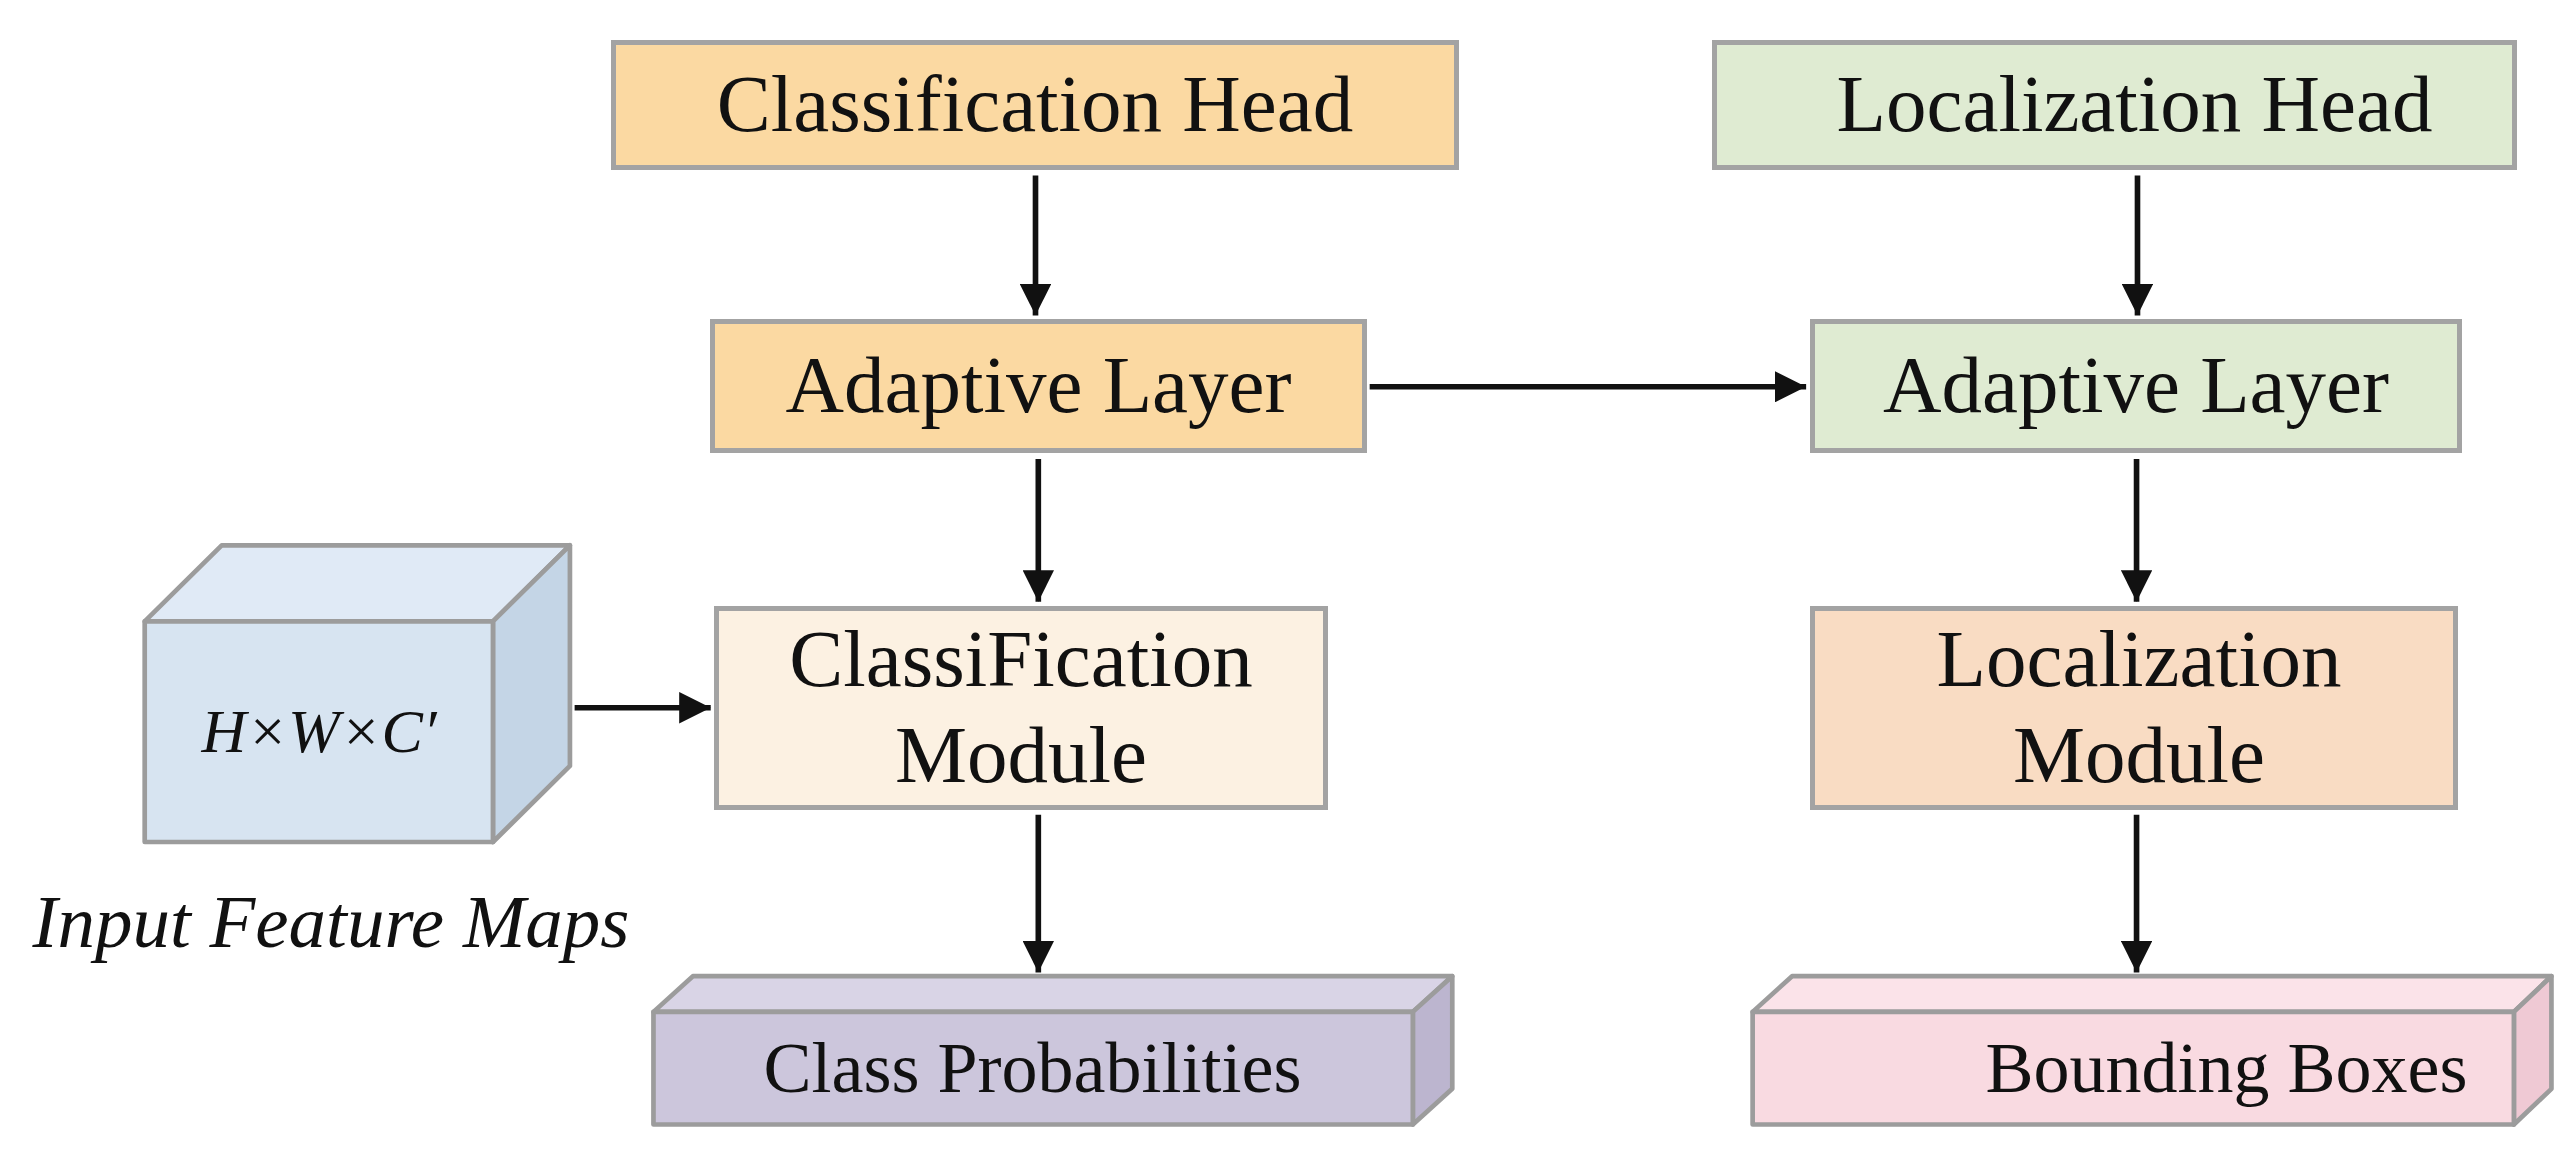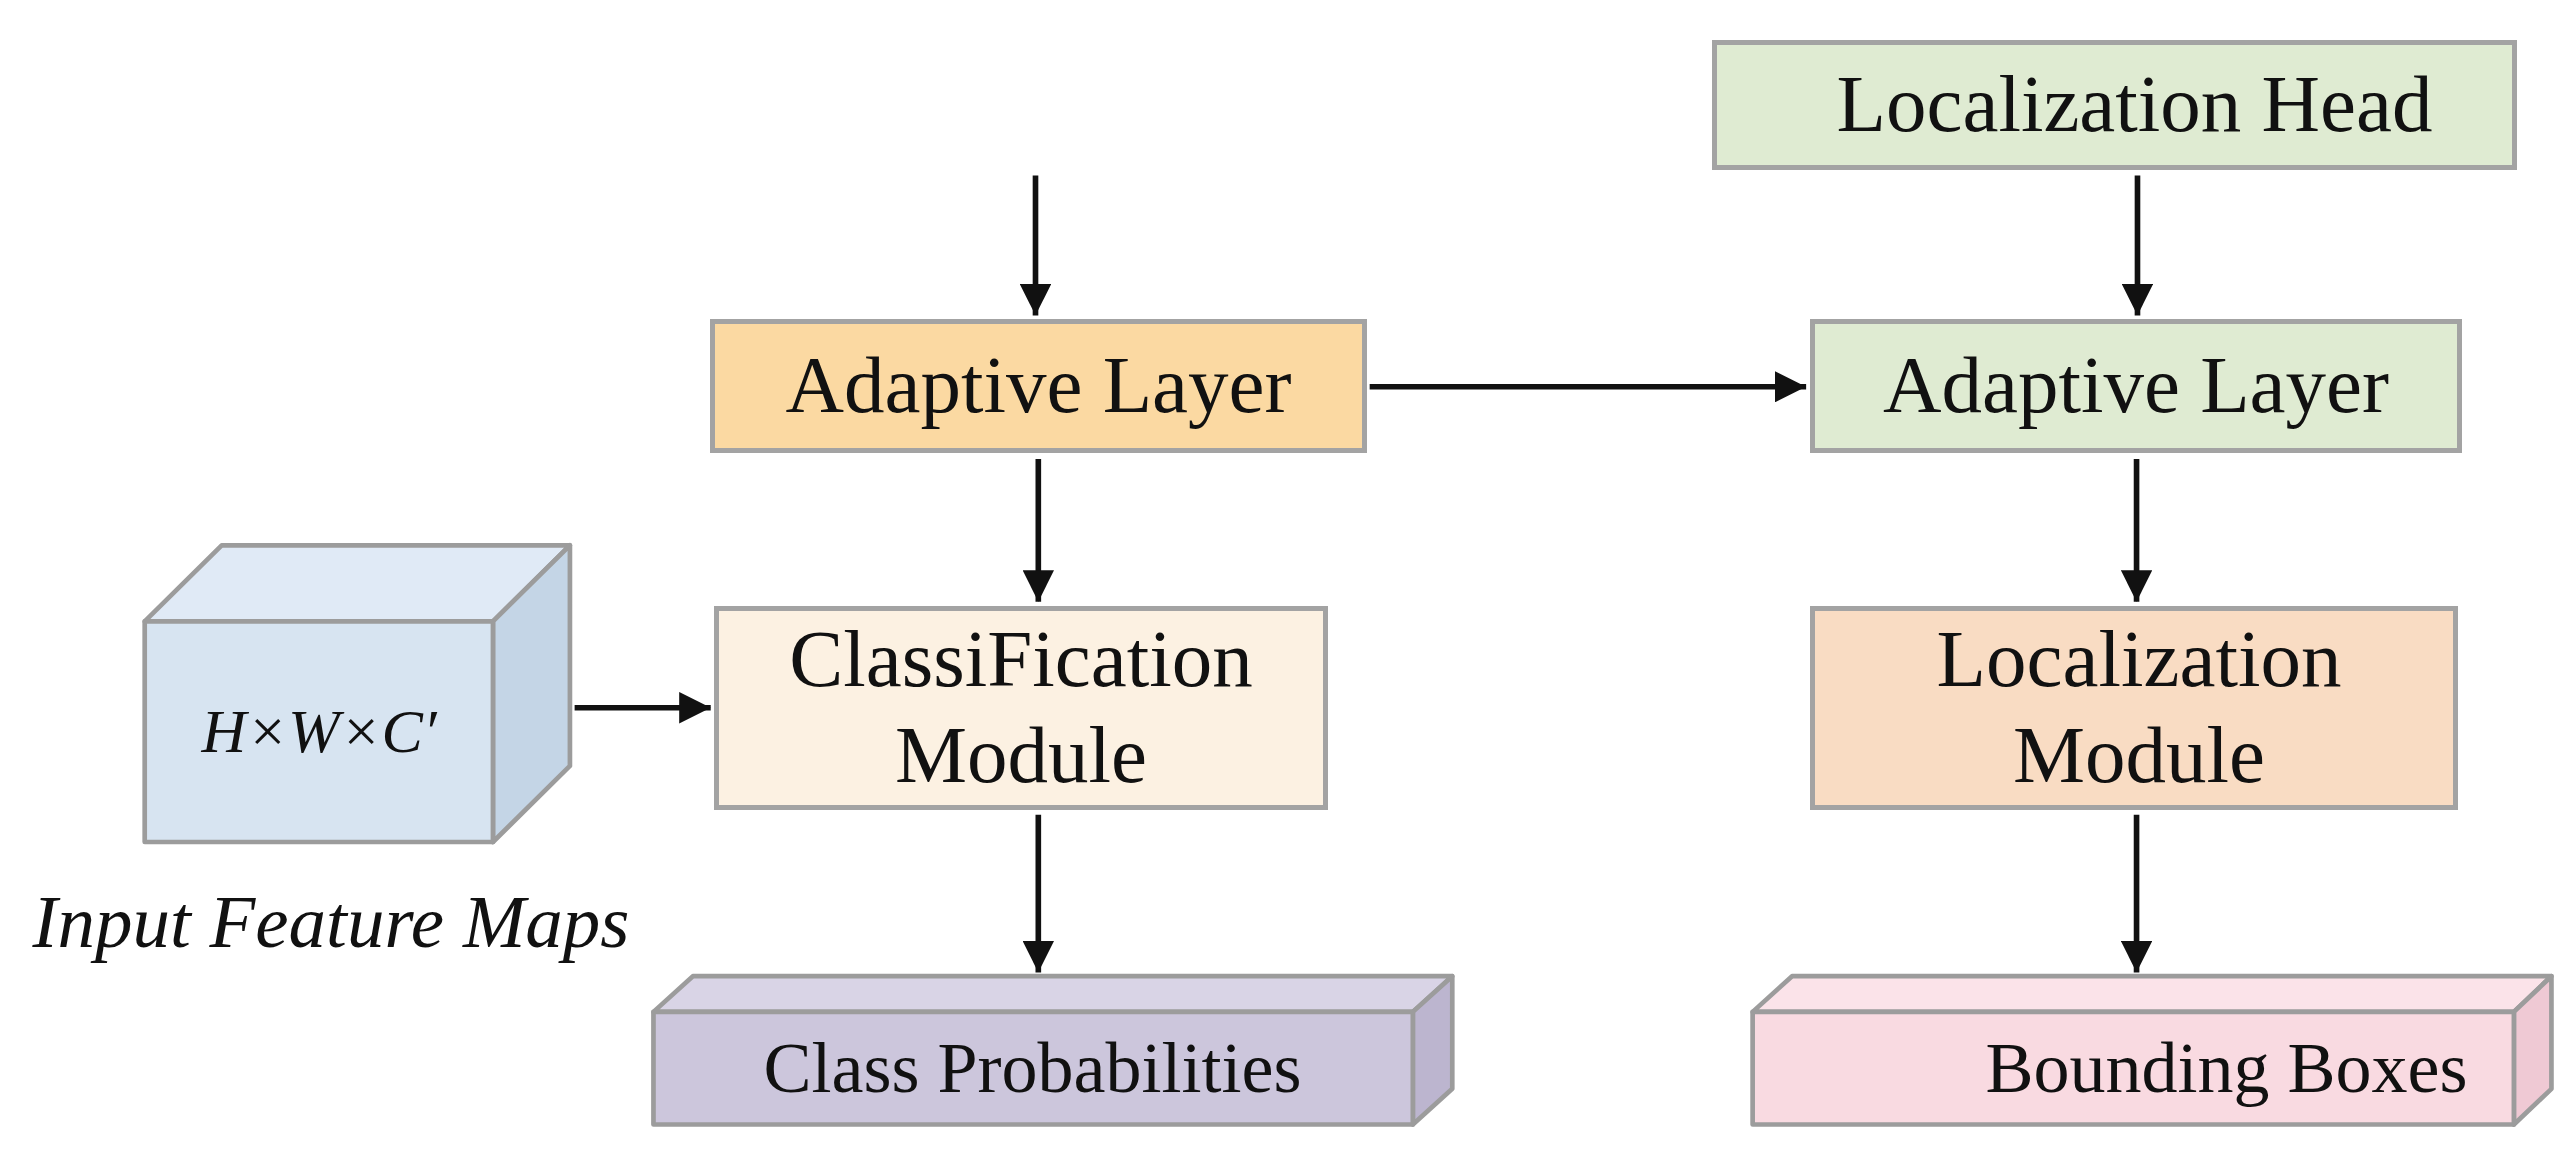--- a/index.html
+++ b/index.html
@@ -74,20 +74,23 @@
       <line x1="2277" y1="187" x2="2277" y2="336" marker-end="url(#ah)"></line>
       <line x1="1459" y1="412" x2="1924" y2="412" marker-end="url(#ah)"></line>
       <line x1="1106" y1="489" x2="1106" y2="641" marker-end="url(#ah)"></line>
       <line x1="2276" y1="489" x2="2276" y2="641" marker-end="url(#ah)"></line>
       <line x1="612" y1="754" x2="757" y2="754" marker-end="url(#ah)"></line>
       <line x1="1106" y1="868" x2="1106" y2="1036" marker-end="url(#ah)"></line>
       <line x1="2276" y1="868" x2="2276" y2="1036" marker-end="url(#ah)"></line>
     </g>
   </svg>
 
+  <div class="box" style="left: 611px; top: 40px; width: 848px; height: 130px; background: rgb(251, 217, 162);">
+    <span>Classification Head</span>
+  </div>
 
   <div class="box" style="left: 1712px; top: 40px; width: 805px; height: 130px; background: rgb(223, 235, 210); padding-left: 40px;">
     <span>Localization Head</span>
   </div>
 
   <div class="box" style="left: 710px; top: 319px; width: 657px; height: 134px; background: rgb(251, 217, 162);">
     <span>Adaptive Layer</span>
   </div>
 
   <div class="box" style="left: 1810px; top: 319px; width: 652px; height: 134px; background: rgb(223, 235, 210);">

